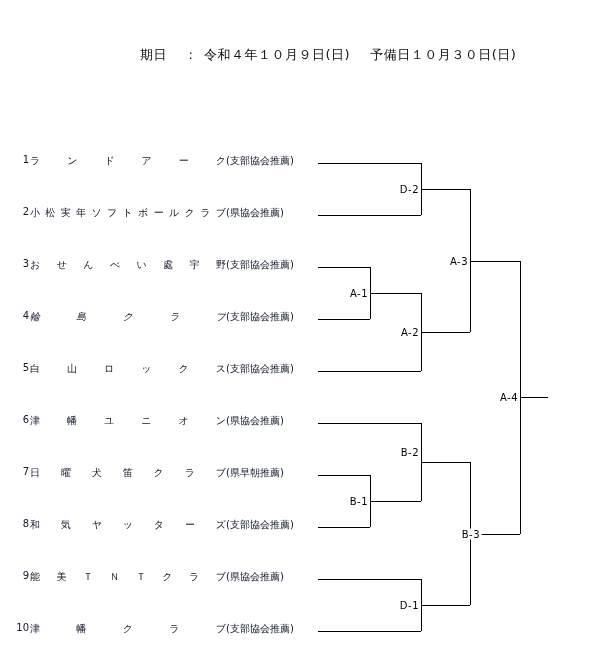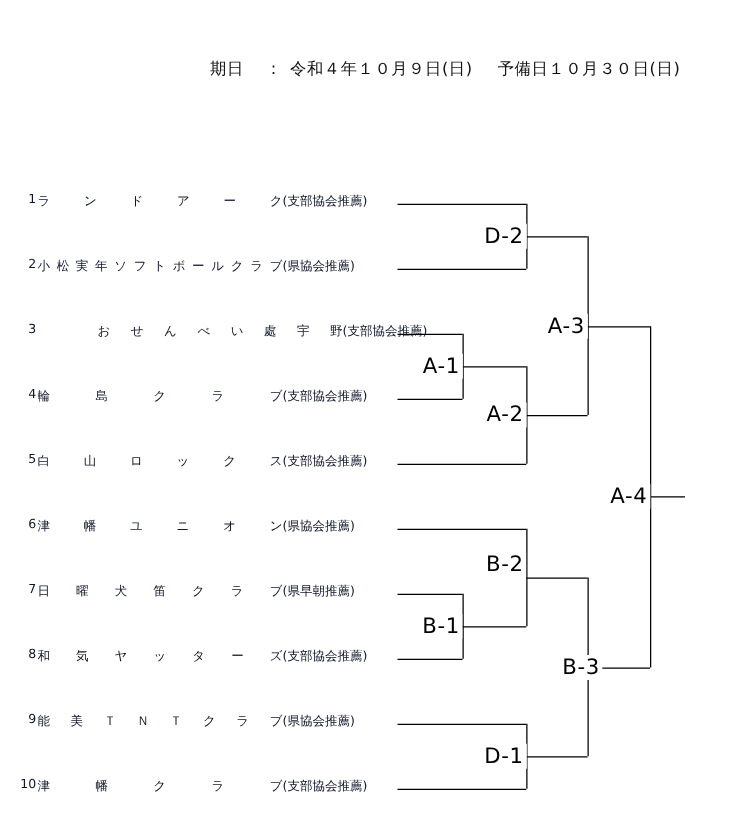--- a/index.html
+++ b/index.html
@@ -23,21 +23,21 @@
     white-space:nowrap;
   }
 
   .info{
     position:absolute;left:140px;
     font-size:13px;
     letter-spacing:0.5px;
     white-space:nowrap;
     color:#111;
   }
-  .info .lbl{display:inline-block;width:38px;margin-left:28px;}
+  .info .lbl{display:inline-block;width:38px;}
   .info .colon{display:inline-block;width:26px;text-align:center;}
   .info-1{top:46px;}
   .info-2{top:68px;}
   .info-3{top:90px;}
   .info .gap{display:inline-block;width:20px;}
 
   
   .team-row{
     position:absolute;
     left:12px;
@@ -65,21 +65,21 @@
     display:inline-block;
     vertical-align:top;
   }
 
   .ln{position:absolute;background:#000;}
   .h{height:1px;}
   .v{width:1px;}
 
   .mlabel{
     position:absolute;
-    font-size:17px;
+    font-size:10px;
     font-family:"DejaVu Sans","Liberation Sans",sans-serif;
     letter-spacing:0.5px;
     color:#000;
     background:#fff;
     padding:0 2px;
     transform:translate(-100%,-50%);
     white-space:nowrap;
   }
 </style>
 </head>
@@ -90,22 +90,22 @@
 
   <div class="info info-1">
     <span class="lbl">期日</span><span class="colon">:</span><span>令和４年１０月９日(日)</span><span class="gap"></span><span>予備日１０月３０日(日)</span>
   </div>
 
 
 
   <div id="teams-layer">
       <div class="team-row" style="top: 154px;"><span class="num">1</span><span class="nm" style="width: 196px;">ランドアーク</span><span class="sfx">(支部協会推薦)</span></div>
       <div class="team-row" style="top: 206px;"><span class="num">2</span><span class="nm" style="width: 196px;">小松実年ソフトボールクラブ</span><span class="sfx">(県協会推薦)</span></div>
-      <div class="team-row" style="top: 258px;"><span class="num">3</span><span class="nm" style="width: 196px; margin-left: 48px;">おせんべい處宇野</span><span class="sfx">(支部協会推薦)</span></div>
-      <div class="team-row" style="top: 310px;"><span class="num">4</span><span class="nm" style="width: 196px;">輪島クラブ</span><span class="sfx">(支部協会推薦)</span></div>
+      <div class="team-row" style="top: 258px;"><span class="num">3</span><span class="nm" style="width: 196px;">おせんべい處宇野</span><span class="sfx">(支部協会推薦)</span></div>
+      <div class="team-row" style="top: 310px;"><span class="num">4</span><span class="nm" style="width: 196px; font-style: italic;">輪島クラブ</span><span class="sfx">(支部協会推薦)</span></div>
       <div class="team-row" style="top: 362px;"><span class="num">5</span><span class="nm" style="width: 196px;">白山ロックス</span><span class="sfx">(支部協会推薦)</span></div>
       <div class="team-row" style="top: 414px;"><span class="num">6</span><span class="nm" style="width: 196px;">津幡ユニオン</span><span class="sfx">(県協会推薦)</span></div>
       <div class="team-row" style="top: 466px;"><span class="num">7</span><span class="nm" style="width: 196px;">日曜犬笛クラブ</span><span class="sfx">(県早朝推薦)</span></div>
       <div class="team-row" style="top: 518px;"><span class="num">8</span><span class="nm" style="width: 196px;">和気ヤッターズ</span><span class="sfx">(支部協会推薦)</span></div>
       <div class="team-row" style="top: 570px;"><span class="num">9</span><span class="nm" style="width: 196px;">能美ＴＮＴクラブ</span><span class="sfx">(県協会推薦)</span></div>
       <div class="team-row" style="top: 622px;"><span class="num">10</span><span class="nm" style="width: 196px;">津幡クラブ</span><span class="sfx">(支部協会推薦)</span></div>
     </div>
   <div id="lines-layer">
       <div class="ln h" style="left: 318px; top: 267px; width: 52px;"></div>
       <div class="ln h" style="left: 318px; top: 319px; width: 52px;"></div>

